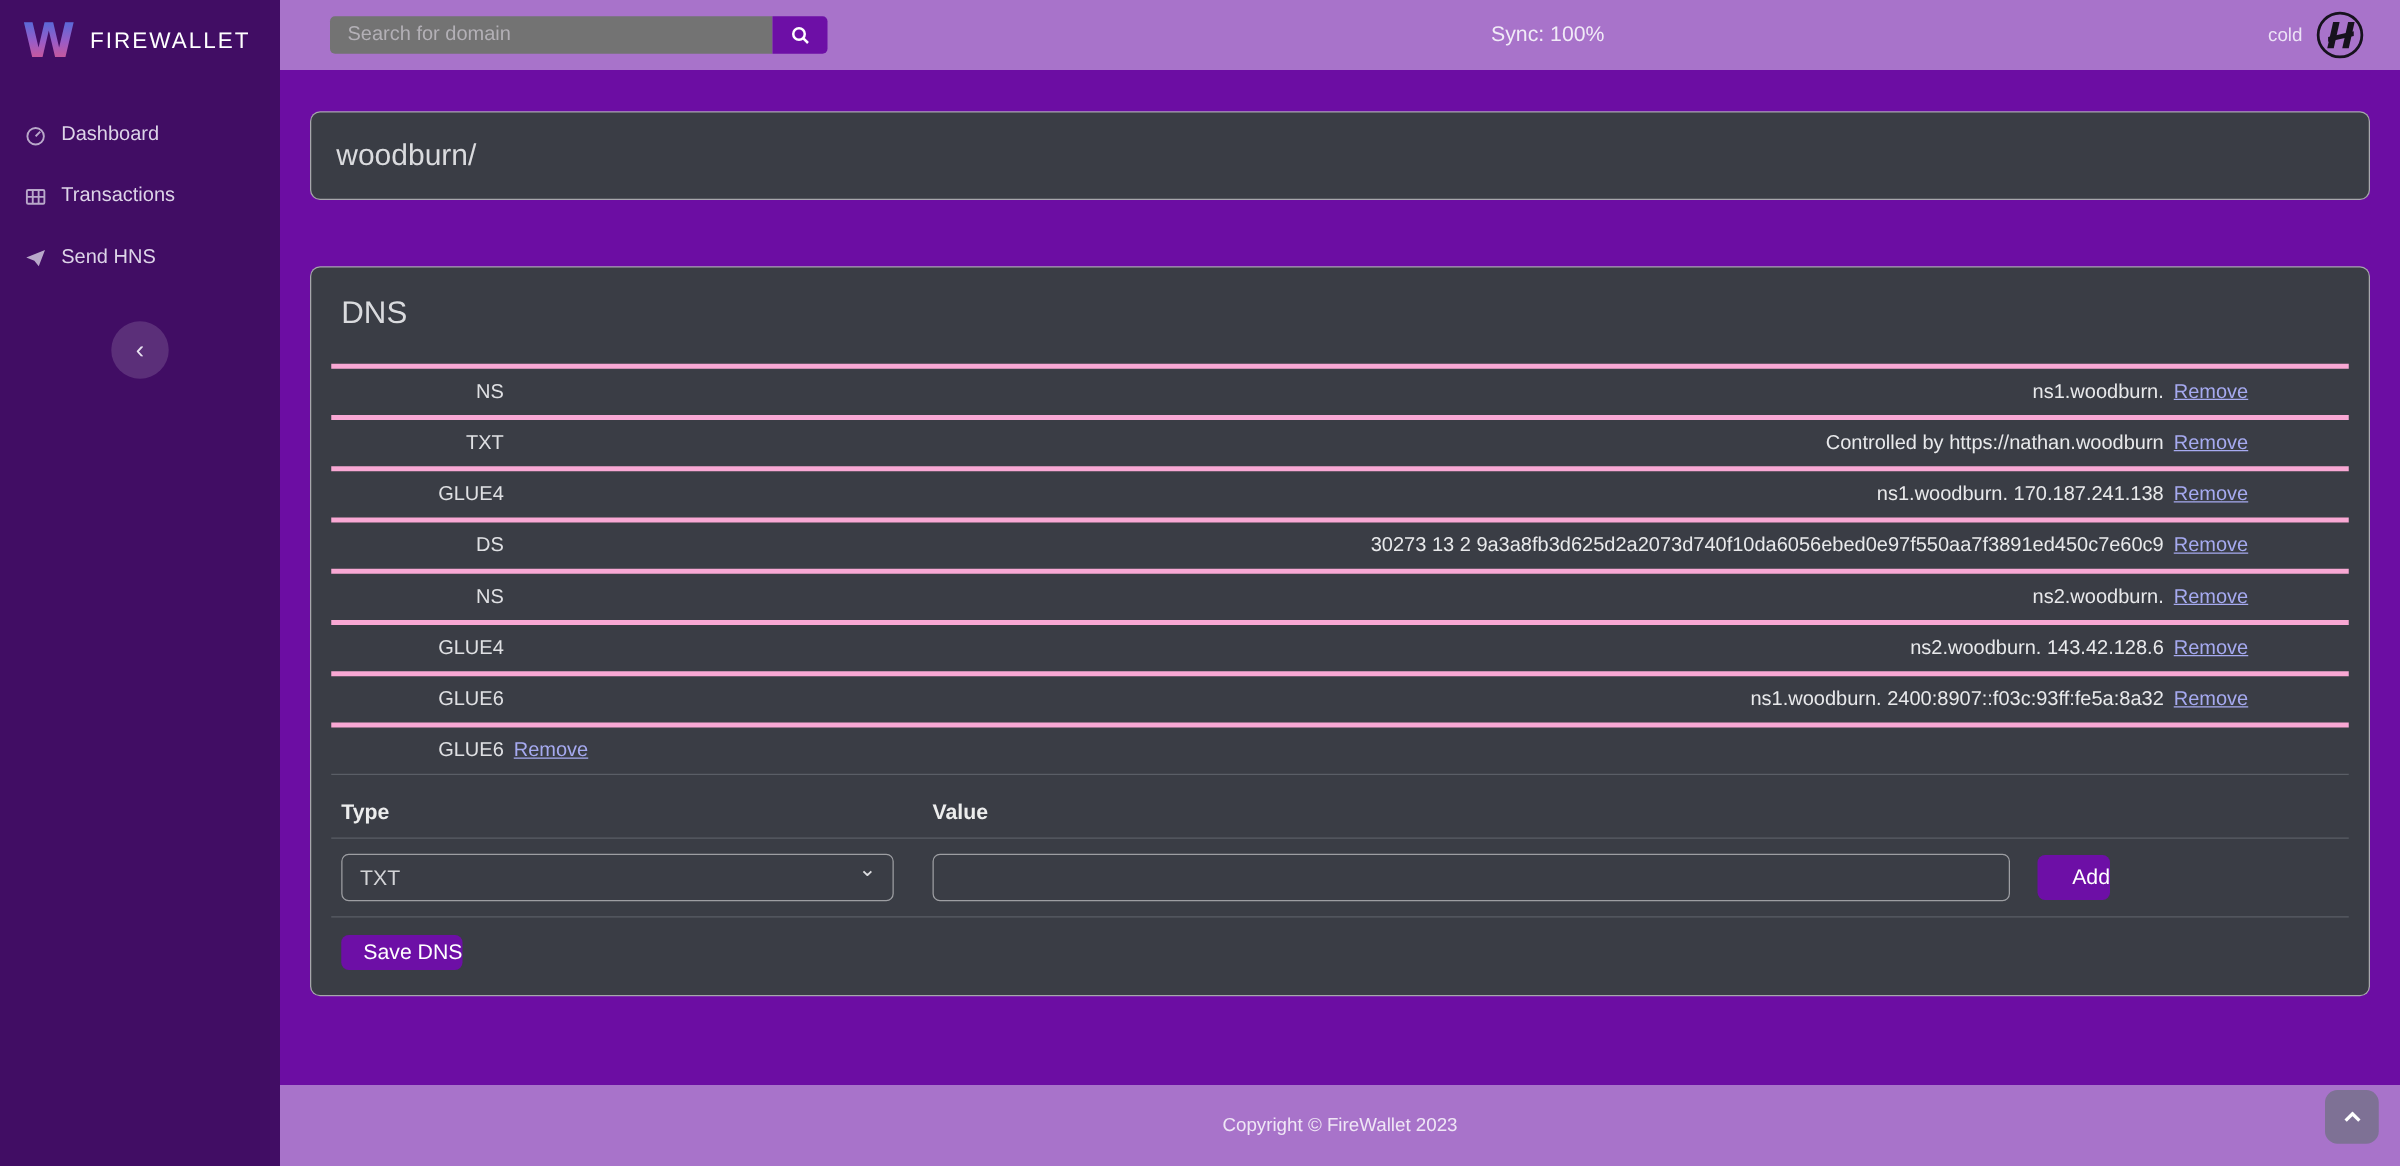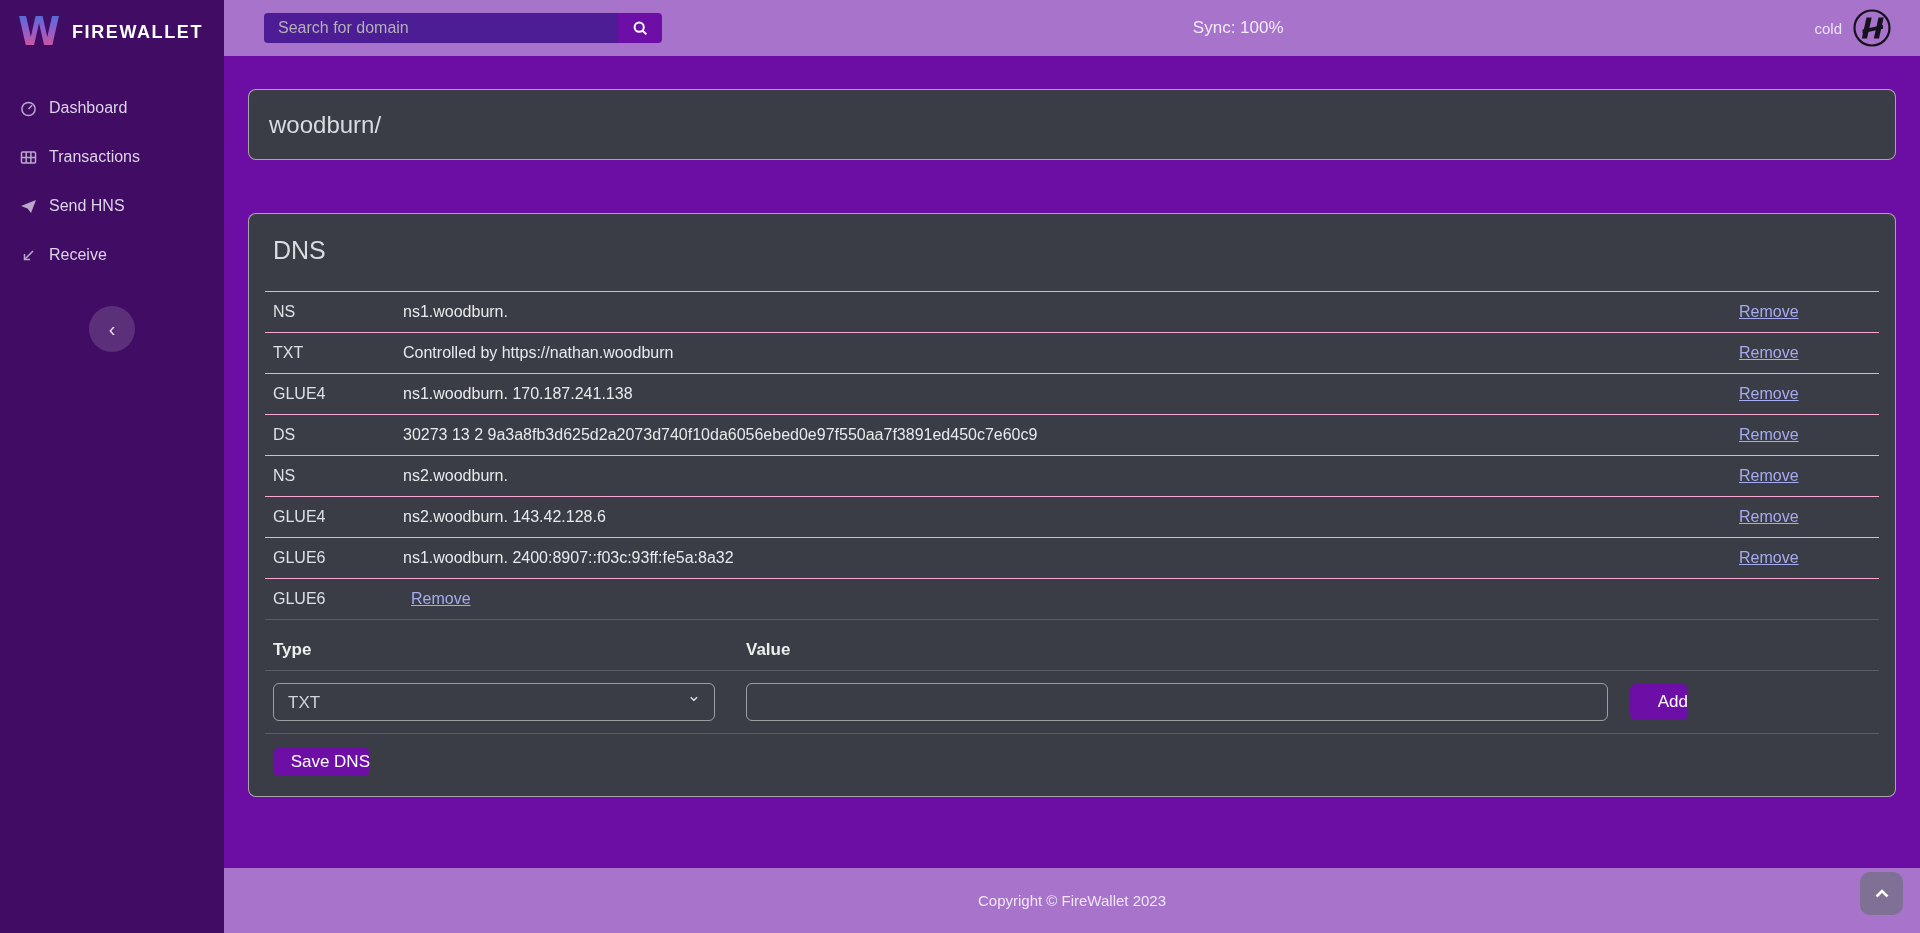--- a/index.html
+++ b/index.html
@@ -16,21 +16,21 @@
     width: 224px; flex: 0 0 224px;
     background: #410d64;
     display: flex; flex-direction: column;
     color: #ddd4e8;
   }
   .brand {
     display: flex; align-items: center; gap: 12px;
     padding: 12px 10px 16px 18px;
   }
   .brand-name {
-    color: #ffffff; font-weight: bold; font-size: 18px;
+    color: #ffffff; font-weight: normal; font-size: 18px;
     letter-spacing: 1.6px;
   }
   .nav { margin-top: 16px; display: flex; flex-direction: column; }
   .nav-item {
     display: flex; align-items: center; gap: 12px;
     padding: 15px 20px; margin-bottom: 1px;
     font-size: 16px; color: #ddd4e8; cursor: pointer;
   }
   .nav-item .ic { width: 17px; height: 17px; display: inline-flex; opacity: .8; }
   .collapse-btn {
@@ -46,21 +46,21 @@
   .main-col { flex: 1; display: flex; flex-direction: column; background: #6c0da3; }
 
   .topbar {
     height: 56px; flex: 0 0 56px;
     background: #a873ca;
     display: flex; align-items: center;
     padding: 0 28px 0 40px;
   }
   .search-group { display: flex; height: 30px; width: 398px; }
   .search-input {
-    flex: 1; background: #4c1d95; border: none; outline: none;
+    flex: 1; background: #737373; border: none; outline: none;
     border-radius: 4px 0 0 4px; padding: 0 14px;
     color: #eeeeee; font-size: 16px;
     font-family: "Liberation Sans", sans-serif;
   }
   .search-input::placeholder { color: #b3b0b6; }
   .search-btn {
     width: 44px; border: none; cursor: pointer;
     background: #6d0fa6; color: #ffffff;
     border-radius: 0 4px 4px 0;
     display: flex; align-items: center; justify-content: center;
@@ -86,22 +86,23 @@
   .dns-card { padding: 16px 16px 14px; color: #e4e5e7; }
   .dns-title { font-size: 25px; color: #dadbde; padding: 6px 8px 26px; }
 
   .dns-table { border-bottom: 1px solid #5a5e66; }
   .dns-row {
     display: grid;
     grid-template-columns: 130px 1fr 140px;
     align-items: center;
     height: 41px;
     padding: 0 8px;
-    border-top: 1px solid #f9a8d4;
+    border-top: 4px solid #f9a8d4;
     font-size: 16px;
+    text-align: right;
   }
   .dns-row .cell-type { color: #dfe0e3; }
   .dns-row .cell-value { color: #e8e9eb; }
   .remove-link {
     color: #a6aaf0; text-decoration: underline;
     font-size: 16px; cursor: pointer; justify-self: start; padding-left: 8px;
   }
 
   .form-headers {
     display: grid; grid-template-columns: 473px 1fr;
@@ -203,29 +204,20 @@
       <span>Transactions</span>
     </div>
     <div class="nav-item">
       <span class="ic">
         <svg width="17" height="17" viewBox="0 0 17 17" fill="#d8cfe4">
           <polygon points="1,8 16,2 11,15 7.5,10.5 1,8"></polygon>
         </svg>
       </span>
       <span>Send HNS</span>
     </div>
-    <div class="nav-item">
-      <span class="ic">
-        <svg width="17" height="17" viewBox="0 0 17 17" fill="none" stroke="#d8cfe4" stroke-width="1.5">
-          <line x1="13" y1="4" x2="4.5" y2="12.5"></line>
-          <polyline points="4.5,7 4.5,12.5 10,12.5"></polyline>
-        </svg>
-      </span>
-      <span>Receive</span>
-    </div>
   </nav>
 
   <button class="collapse-btn">
     <span>‹</span>
   </button>
 </aside>
 
 <div class="main-col">
 
   <header class="topbar">

